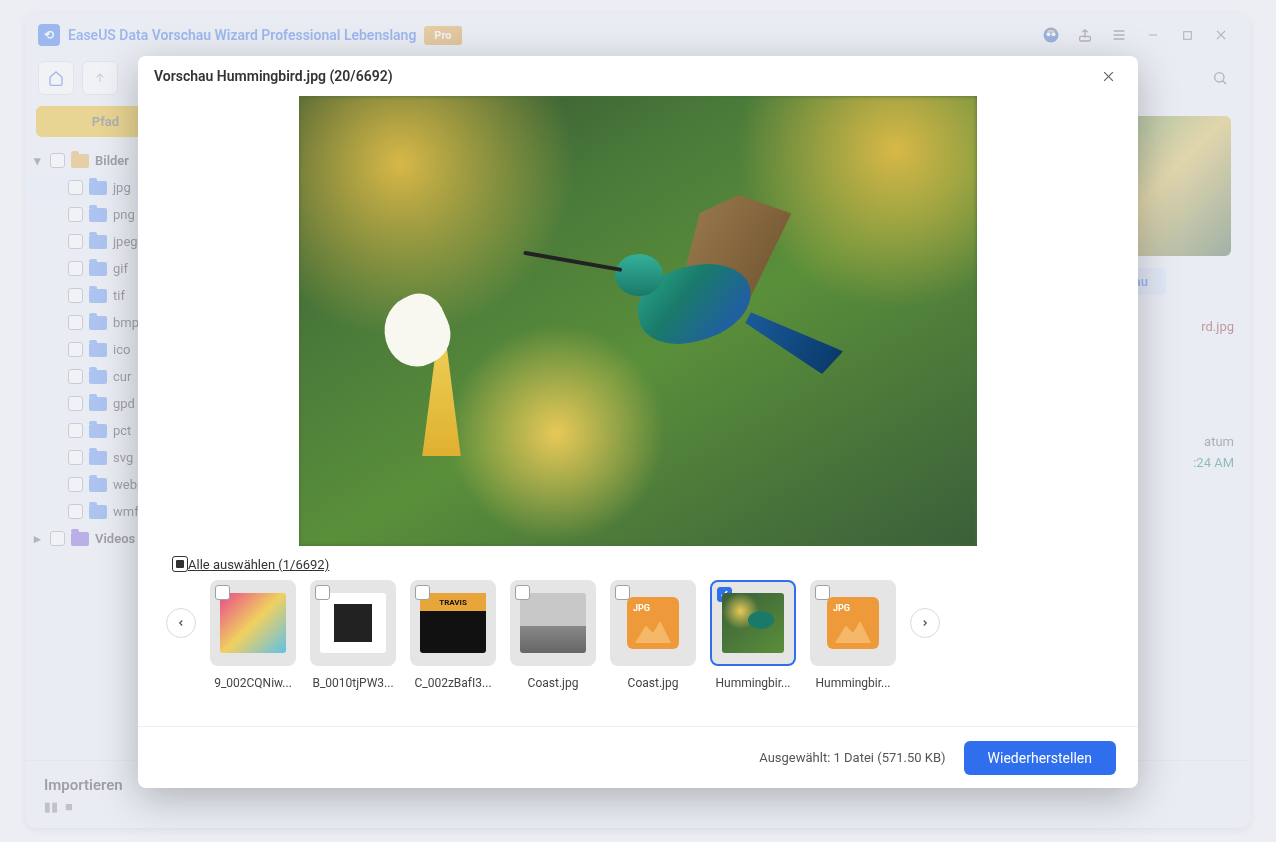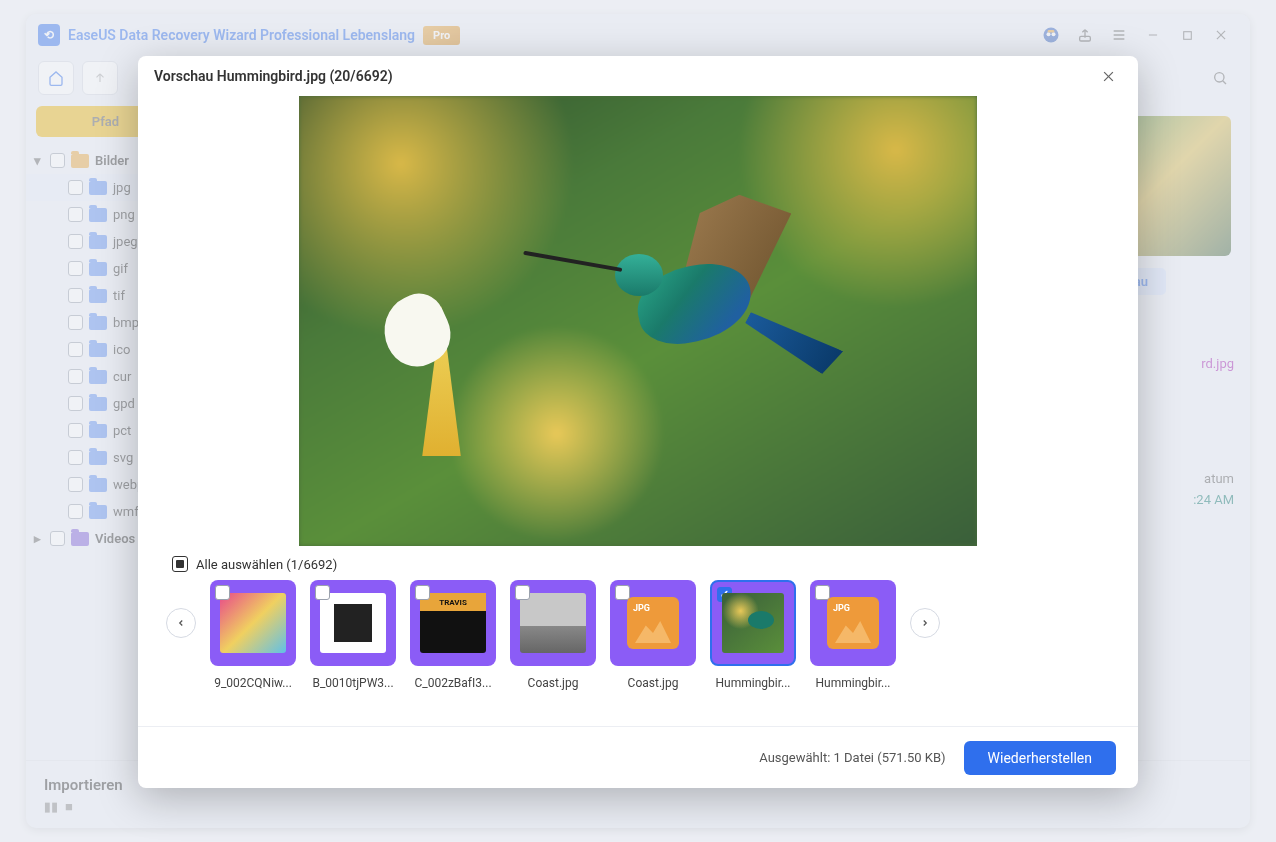--- a/index.html
+++ b/index.html
@@ -290,24 +290,24 @@
     position: absolute;
     top: 120px; left: 205px;
     width: 100px; height: 30px;
     background: linear-gradient(90deg,#1a5a9a,#0a3a6a);
     clip-path: polygon(0% 30%, 100% 0%, 92% 100%, 0% 70%);
     transform: rotate(28deg);
   }
   .select-all-row {
     display: flex;
     align-items: center;
-    gap: 8px;
     padding: 10px 6px 8px;
     font-size: 13px;
     color: #333;
+    text-decoration: underline;
   }
   .partial-check {
     width: 16px; height: 16px;
     border: 1.5px solid #333;
     border-radius: 3px;
     display: flex; align-items: center; justify-content: center;
   }
   .partial-check::after {
     content: "";
     width: 8px; height: 8px;
@@ -331,21 +331,21 @@
     flex-shrink: 0;
   }
   .thumb-card {
     width: 86px;
     display: flex;
     flex-direction: column;
     align-items: center;
   }
   .thumb-box {
     width: 86px; height: 86px;
-    background: #8b5cf6;
+    background: #e5e5e5;
     border-radius: 8px;
     position: relative;
     display: flex; align-items: center; justify-content: center;
     padding: 10px;
   }
   .thumb-box.selected {
     border: 2px solid #2f6fed;
   }
   .thumb-check {
     position: absolute;
@@ -422,21 +422,21 @@
   }
   .ctrl-btns { display:flex; gap: 4px; margin-top:6px; color:#888;}
   .ctrl-btns span { width:14px; height:14px; display:flex; align-items:center; justify-content:center;}
 </style>
 </head>
 <body>
 
 <div class="app-window">
   <div class="titlebar">
     <div class="app-logo">⟲</div>
-    <div class="app-title">EaseUS Data Recovery Wizard Professional Lebenslang</div>
+    <div class="app-title">EaseUS Data Vorschau Wizard Professional Lebenslang</div>
     <div class="pro-badge">Pro</div>
     <div class="titlebar-spacer"></div>
     <div class="titlebar-icon">
       <svg width="20" height="20" viewBox="0 0 24 24">
           <circle cx="12" cy="12" r="9" fill="#3060c0"></circle>
           <circle cx="9" cy="11" r="2.4" fill="#fff"></circle>
           <circle cx="15" cy="11" r="2.4" fill="#fff"></circle>
           <rect x="8" y="6" width="8" height="3" rx="1.5" fill="#e8a53a"></rect>
         </svg>
     </div>
@@ -573,21 +573,21 @@
         <span class="folder-icon purple"></span>
         <span>Videos</span>
       </div>
     </div>
 
     <div style="flex:1"></div>
 
     <div class="right-panel">
       <div class="right-panel-thumb"></div>
       <div class="preview-btn-tag">Vorschau</div>
-      <div style="margin-top:61px; align-self:flex-end; color:#a21caf">rd.jpg</div>
+      <div style="margin-top:24px; align-self:flex-end; color:#7f1d1d">rd.jpg</div>
       <div style="margin-top:100px; align-self:flex-end; color:#555">atum</div>
       <div style="margin-top:6px; align-self:flex-end; color:#0f766e">:24 AM</div>
     </div>
   </div>
 
   <div class="bottom-bar">
     <div>
       <div class="bottom-label">Importieren</div>
       <div class="ctrl-btns">
         <span>▮▮</span>

